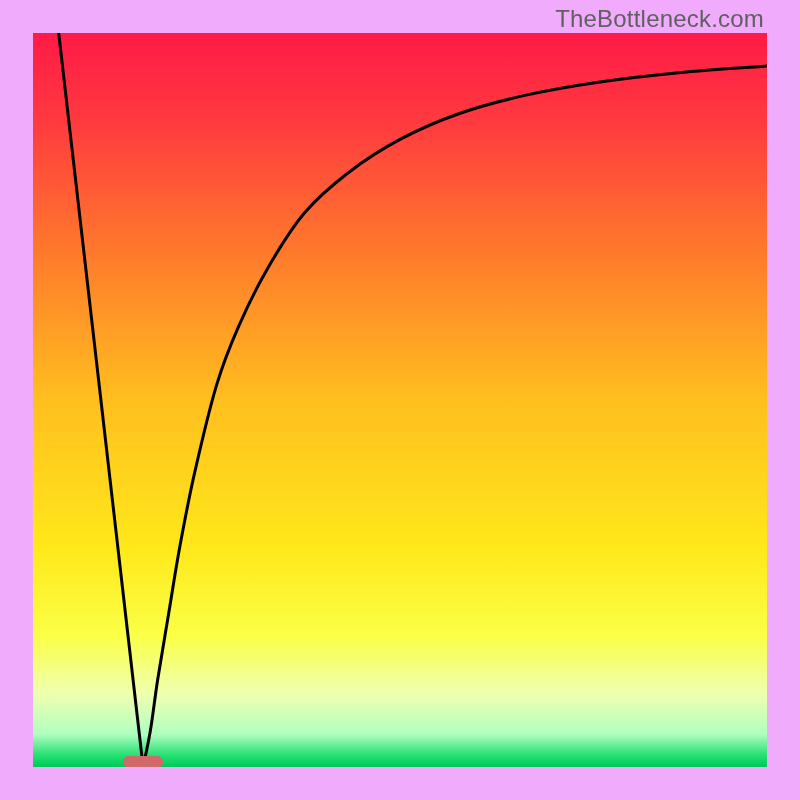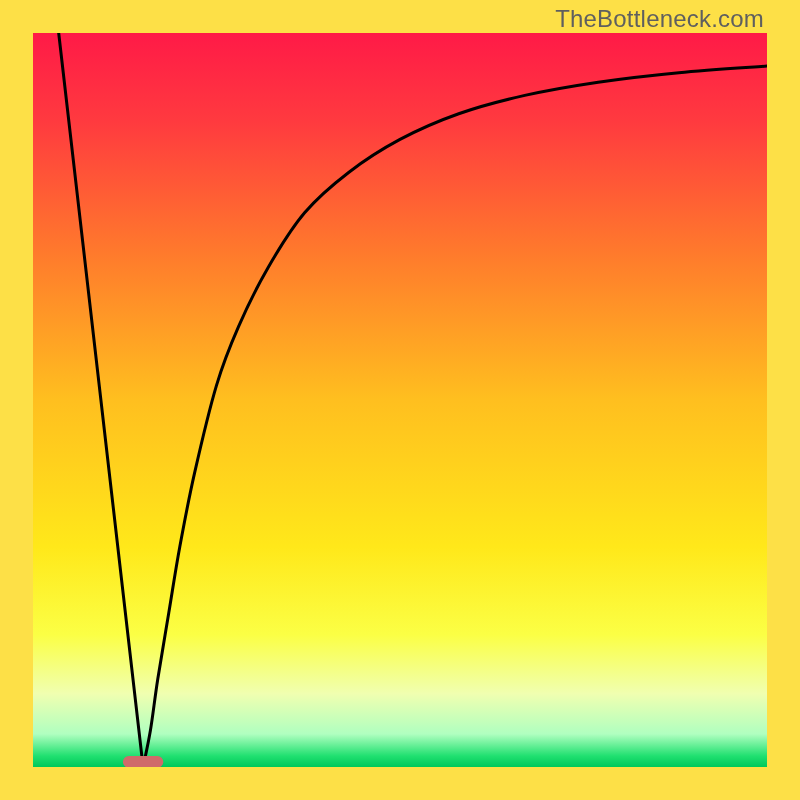--- a/index.html
+++ b/index.html
@@ -9,21 +9,21 @@
     height: 800px;
     background: #000;
     overflow: hidden;
   }
   .frame {
     position: absolute;
     left: 0;
     top: 0;
     width: 800px;
     height: 800px;
-    background: #fde047;
+    background: #f0abfc;
     text-align: center;
   }
   .plot-area {
     position: absolute;
     left: 33px;
     top: 33px;
     width: 734px;
     height: 734px;
     overflow: hidden;
   }

